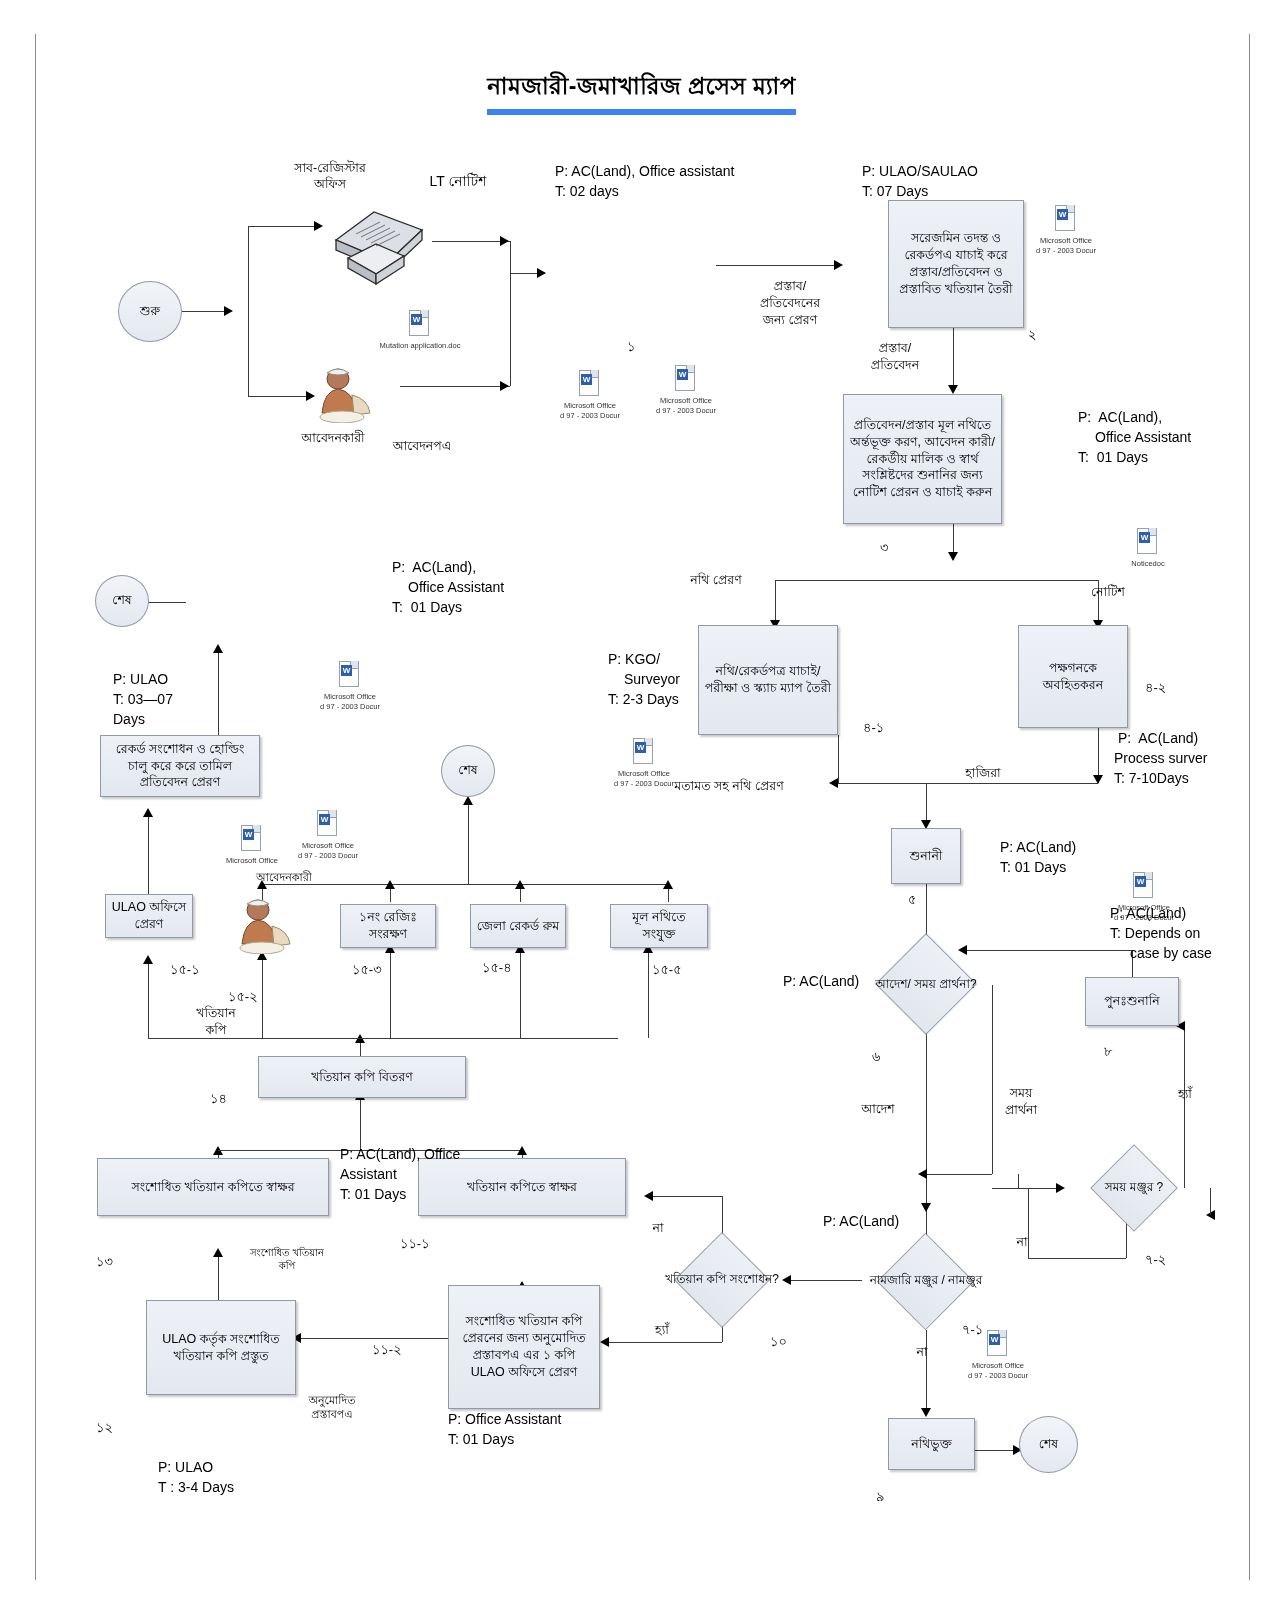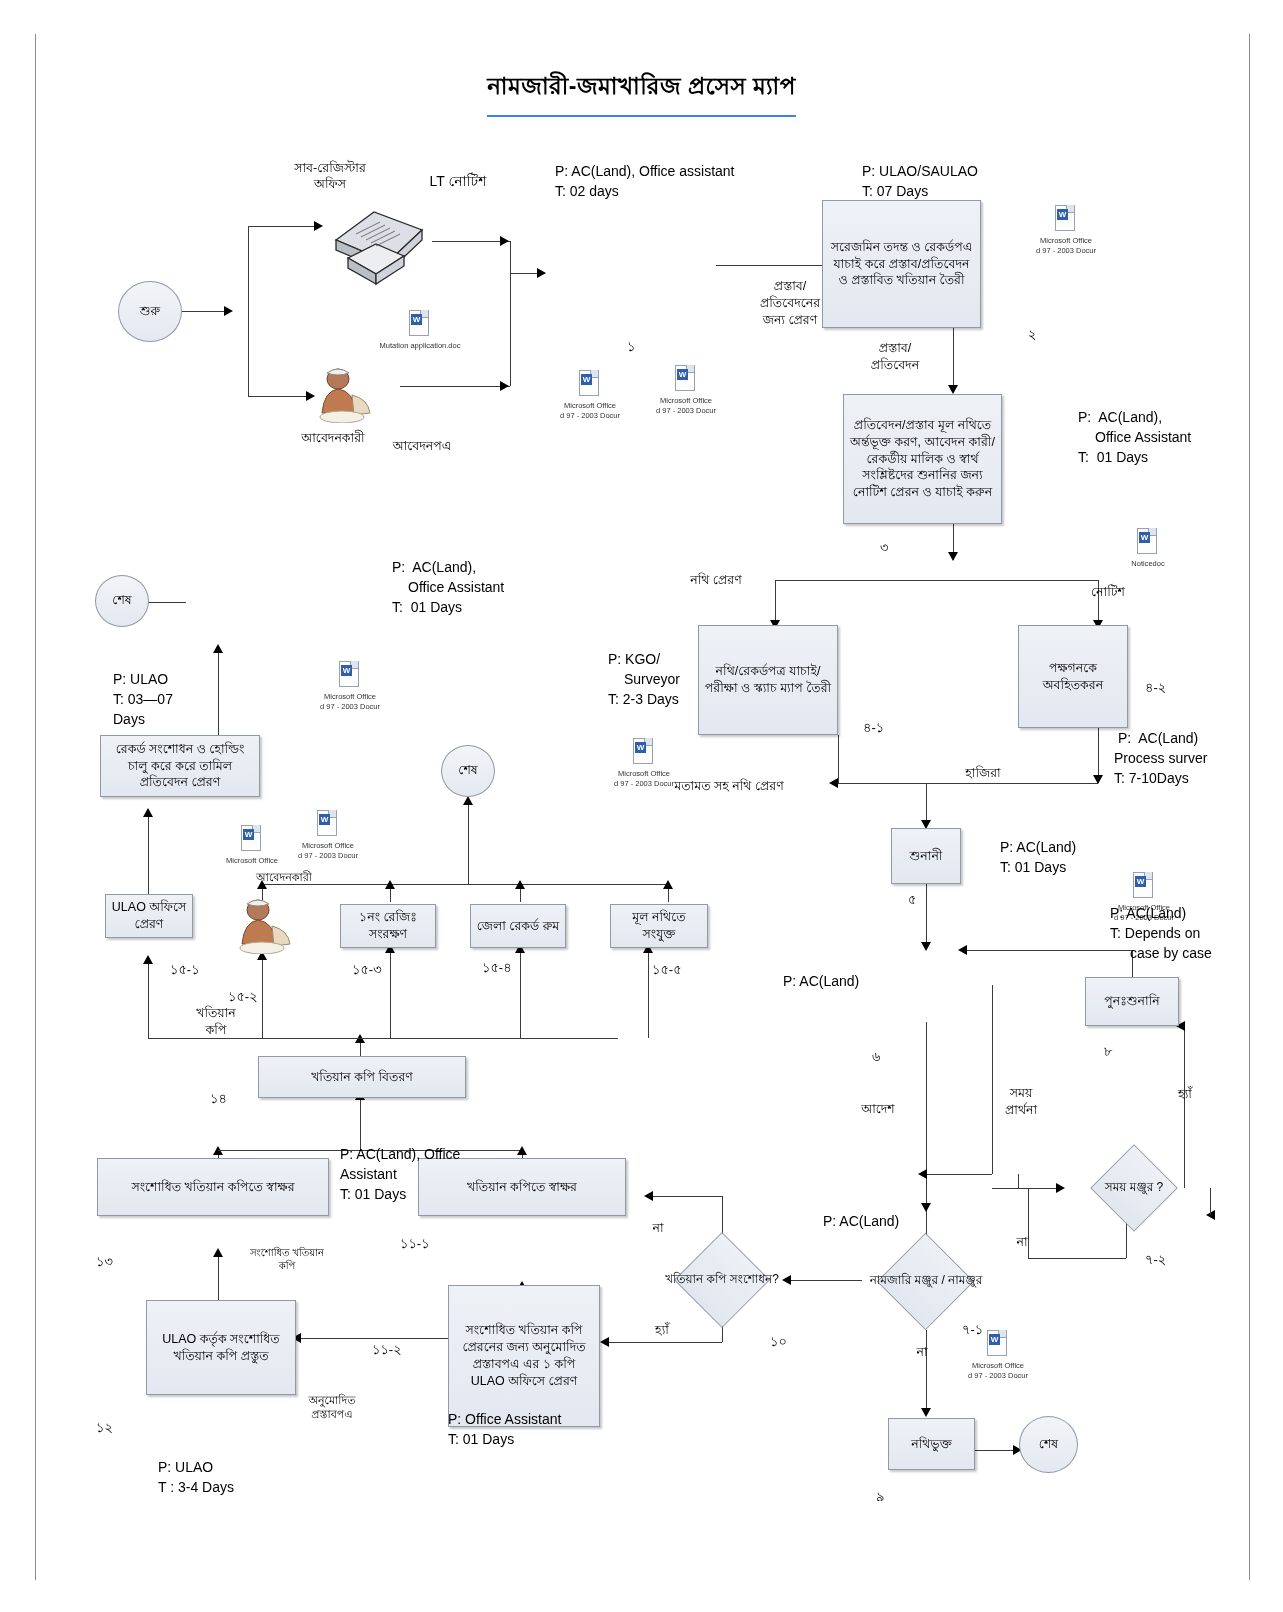--- a/index.html
+++ b/index.html
@@ -5,21 +5,21 @@
   html,body{margin:0;padding:0;background:#fff;}
   body{width:1283px;height:1612px;position:relative;
        font-family:"Liberation Sans","DejaVu Sans",sans-serif;color:#000;}
   #page{position:absolute;left:0;top:0;width:1283px;height:1612px;overflow:hidden;}
   .pageborder{position:absolute;background:#8a8a8a;}
   #bd-left{left:35px;top:34px;width:1px;height:1546px;}
   #bd-right{left:1249px;top:34px;width:1px;height:1546px;}
 
   .title{position:absolute;left:0;top:68px;width:1283px;text-align:center;
          font-size:23px;font-weight:bold;letter-spacing:.5px;}
-  .title span{border-bottom:2px solid #3b82f6;padding-bottom:16px;}
+  .title span{border-bottom:6px solid #3b82f6;padding-bottom:10px;}
 
   
   .box{position:absolute;box-sizing:border-box;border:1px solid #9099a8;
        background:linear-gradient(180deg,#eef1f6 0%,#e3e8f0 100%);
        box-shadow:2px 2px 2px rgba(0,0,0,.22);
        display:flex;align-items:center;justify-content:center;text-align:center;
        font-size:12.5px;line-height:1.35;padding:3px 5px;}
   .circ{position:absolute;box-sizing:border-box;border:1px solid #9099a8;border-radius:50%;
         background:linear-gradient(180deg,#f2f4f8 0%,#e4e8f0 100%);
         display:flex;align-items:center;justify-content:center;text-align:center;
@@ -292,40 +292,44 @@
     <span class="ic"><span class="pg"></span><span class="fold"></span><span class="blu">W</span></span>
     <div class="cap">Microsoft Office</div>
     <div class="cap">d 97 - 2003 Docur</div>
   </div>
 
   <div class="circ" style="left:118px;top:281px;width:64px;height:61px;">
     <span>শুরু</span>
   </div>
 
 
-  <div class="box" style="left:822px;top:200px;width:159px;height:128px;">
+  <div class="box" style="left:888px;top:200px;width:136px;height:128px;">
     <span>সরেজমিন তদন্ত ও রেকর্ডপএ যাচাই করে প্রস্তাব/প্রতিবেদন ও প্রস্তাবিত খতিয়ান  তৈরী</span>
   </div>
 
   <div class="box" style="left:843px;top:394px;width:159px;height:130px;">
     <span>প্রতিবেদন/প্রস্তাব মূল নথিতে অর্ন্তভূক্ত করণ, আবেদন কারী/ রেকর্ডীয় মালিক ও স্বার্থ সংশ্লিষ্টদের শুনানির জন্য নোটিশ প্রেরন ও যাচাই করুন</span>
   </div>
 
   <div class="box" style="left:698px;top:625px;width:140px;height:110px;">
     <span>নথি/রেকর্ডপত্র যাচাই/ পরীক্ষা ও স্ক্যাচ ম্যাপ তৈরী</span>
   </div>
 
   <div class="box" style="left:1018px;top:625px;width:110px;height:103px;">
     <span>পক্ষগনকে অবহিতকরন</span>
   </div>
 
   <div class="box" style="left:891px;top:828px;width:70px;height:56px;">
     <span>শুনানী</span>
   </div>
 
+  <div class="dia" style="left:856px;top:947px;width:140px;height:75px;">
+    <span class="dshape" style="width:72px;height:72px;left:34px;top:1px;"></span>
+    <span class="dtxt">আদেশ/ সময় প্রার্থনা?</span>
+  </div>
 
   <div class="box" style="left:1085px;top:977px;width:94px;height:49px;">
     <span>পুনঃশুনানি</span>
   </div>
 
   <div class="dia" style="left:1060px;top:1145px;width:148px;height:86px;">
     <span class="dshape" style="width:62px;height:62px;left:43px;top:12px;"></span>
     <span class="dtxt">সময় মঞ্জুর ?</span>
   </div>
 
@@ -344,21 +348,21 @@
 
   <div class="dia" style="left:653px;top:1232px;width:138px;height:96px;">
     <span class="dshape" style="width:68px;height:68px;left:35px;top:14px;"></span>
     <span class="dtxt">খতিয়ান কপি সংশোধন?</span>
   </div>
 
   <div class="box" style="left:418px;top:1158px;width:208px;height:58px;">
     <span>খতিয়ান কপিতে স্বাক্ষর</span>
   </div>
 
-  <div class="box" style="left:448px;top:1285px;width:152px;height:142px;">
+  <div class="box" style="left:448px;top:1285px;width:152px;height:124px;">
     <span>সংশোধিত খতিয়ান কপি প্রেরনের জন্য অনুমোদিত প্রস্তাবপএ এর ১ কপি ULAO অফিসে প্রেরণ</span>
   </div>
 
   <div class="box" style="left:146px;top:1300px;width:150px;height:95px;justify-content:flex-end;">
     <span>ULAO কর্তৃক সংশোধিত খতিয়ান কপি প্রস্তুত</span>
   </div>
 
   <div class="box" style="left:97px;top:1158px;width:232px;height:58px;">
     <span>সংশোধিত খতিয়ান কপিতে স্বাক্ষর</span>
   </div>

